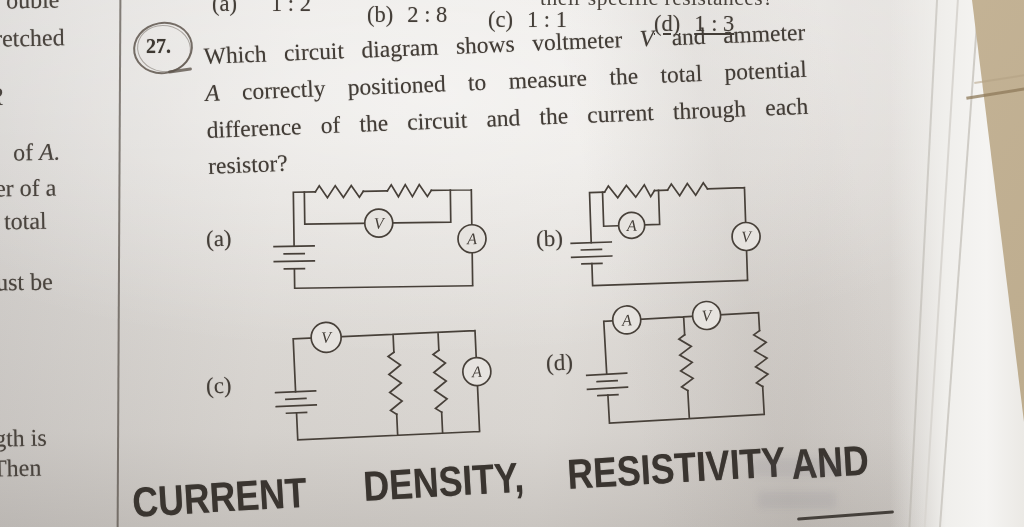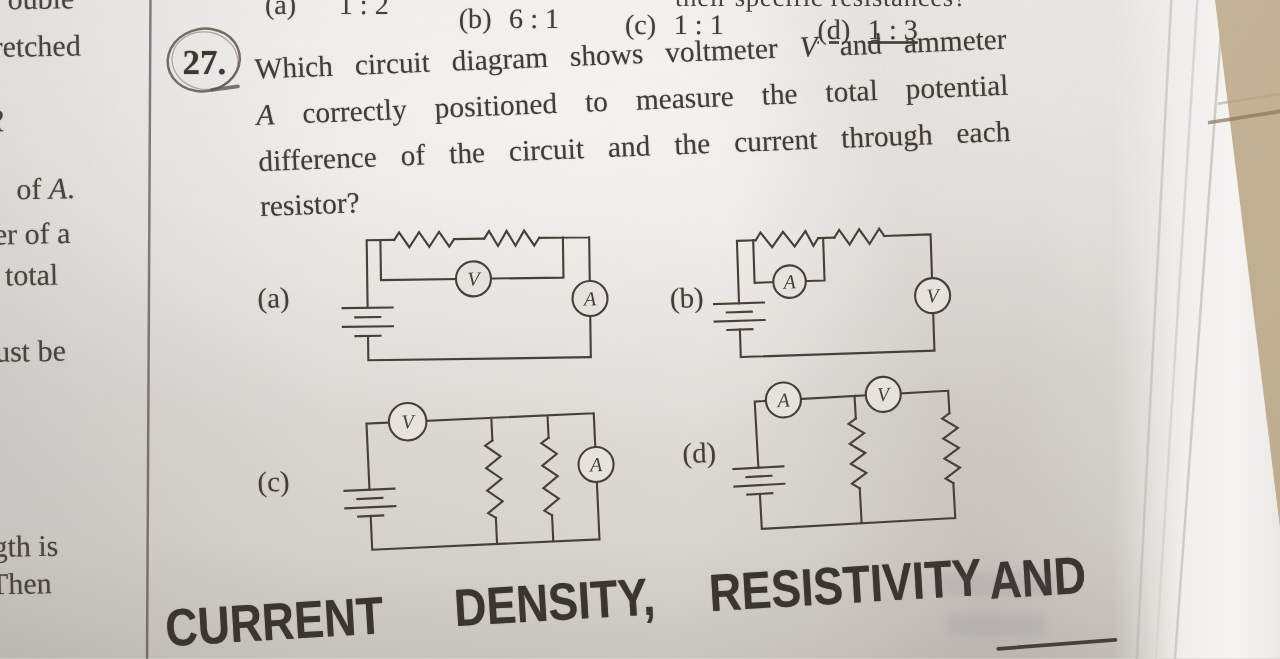--- a/index.html
+++ b/index.html
@@ -15,21 +15,21 @@
   .noi{pointer-events:none;}
   
   .frag{font-size:24px;color:#4a443e;white-space:nowrap;text-shadow:0 0 1px rgba(74,68,62,.45);transform:rotate(-1deg);}
   .it{font-style:italic;}
   
   .topline{font-size:21.5px;color:#4a443e;white-space:nowrap;letter-spacing:.5px;}
   .prevopt{font-size:22.5px;color:#443e38;white-space:nowrap;text-shadow:0 0 1px rgba(68,62,56,.4);}
   .prevopt .val{margin-left:14px;}
   .prevopt.wide .val{margin-left:34px;}
   
-  .qnum{font-size:28px;font-weight:bold;color:#3d3832;text-shadow:0 0 1px rgba(61,56,50,.5);}
+  .qnum{font-size:20px;font-weight:bold;color:#3d3832;text-shadow:0 0 1px rgba(61,56,50,.5);}
   .pen{border-radius:50%;border:2.5px solid rgba(95,86,77,.85);}
   .pen2{border-radius:50%;border:1.5px solid rgba(95,86,77,.45);}
   .qblock{width:602px;transform:rotate(-2.3deg);transform-origin:0 0;font-size:23.5px;color:#423c36;line-height:36.8px;text-shadow:0 0 1px rgba(66,60,54,.45);}
   .jline{text-align:justify;text-align-last:justify;width:100%;}
   .optlab{font-size:23px;color:#443e38;transform:rotate(-2deg);text-shadow:0 0 1px rgba(68,62,56,.4);}
   
   svg.circ{overflow:visible;}
   svg.circ path, svg.circ line{stroke:#474039;stroke-width:1.7;fill:none;stroke-linecap:square;}
   svg.circ circle{stroke:#474039;stroke-width:1.7;fill:#e6e3df;}
   svg.circ text{font-family:"Liberation Serif",serif;font-style:italic;font-size:16px;fill:#46403a;text-anchor:middle;}
@@ -68,22 +68,22 @@
   <div class="abs frag" style="left:-5px;top:175px;"><span>er of a</span></div>
   <div class="abs frag" style="left:4px;top:208px;"><span>total</span></div>
   <div class="abs frag" style="left:-4px;top:269px;"><span>ust be</span></div>
   <div class="abs frag" style="left:-6px;top:425px;"><span>gth is</span></div>
   <div class="abs frag" style="left:-8px;top:455px;"><span>Then</span></div>
 </div>
 
 <div>
   <div class="abs topline" style="left:540px;top:-14px;">their specific resistances?</div>
   <div class="abs prevopt wide" style="left:212px;top:-9px;"><span>(a)</span><span class="val">1 : 2</span></div>
-  <div class="abs prevopt" style="left:367px;top:2px;"><span>(b)</span><span class="val">6 : 1</span></div>
-  <div class="abs prevopt" style="left:500px;top:7px;"><span>(c)</span><span class="val">1 : 1</span></div>
+  <div class="abs prevopt" style="left:367px;top:2px;"><span>(b)</span><span class="val">2 : 8</span></div>
+  <div class="abs prevopt" style="left:488px;top:7px;"><span>(c)</span><span class="val">1 : 1</span></div>
   <div class="abs prevopt" style="left:654px;top:11px;text-decoration:underline;"><span>(d)</span><span class="val">1 : 3</span></div>
 </div>
 
 <div class="abs qnum" style="left:146px;top:35px;">27.</div>
 <div class="abs pen noi" style="left:133px;top:22px;width:56px;height:48px;transform:rotate(-10deg);"></div>
 <div class="abs pen2 noi" style="left:137px;top:25px;width:52px;height:45px;transform:rotate(9deg);"></div>
 <div class="abs noi" style="left:168px;top:69px;width:24px;height:3px;background:rgba(95,86,77,.8);border-radius:2px;transform:rotate(-8deg);"></div>
 
 <div class="abs qblock" style="left:203px;top:38px;">
   <div class="jline"><span>Which circuit diagram shows voltmeter </span><span class="it">V</span><span> and ammeter</span></div>

